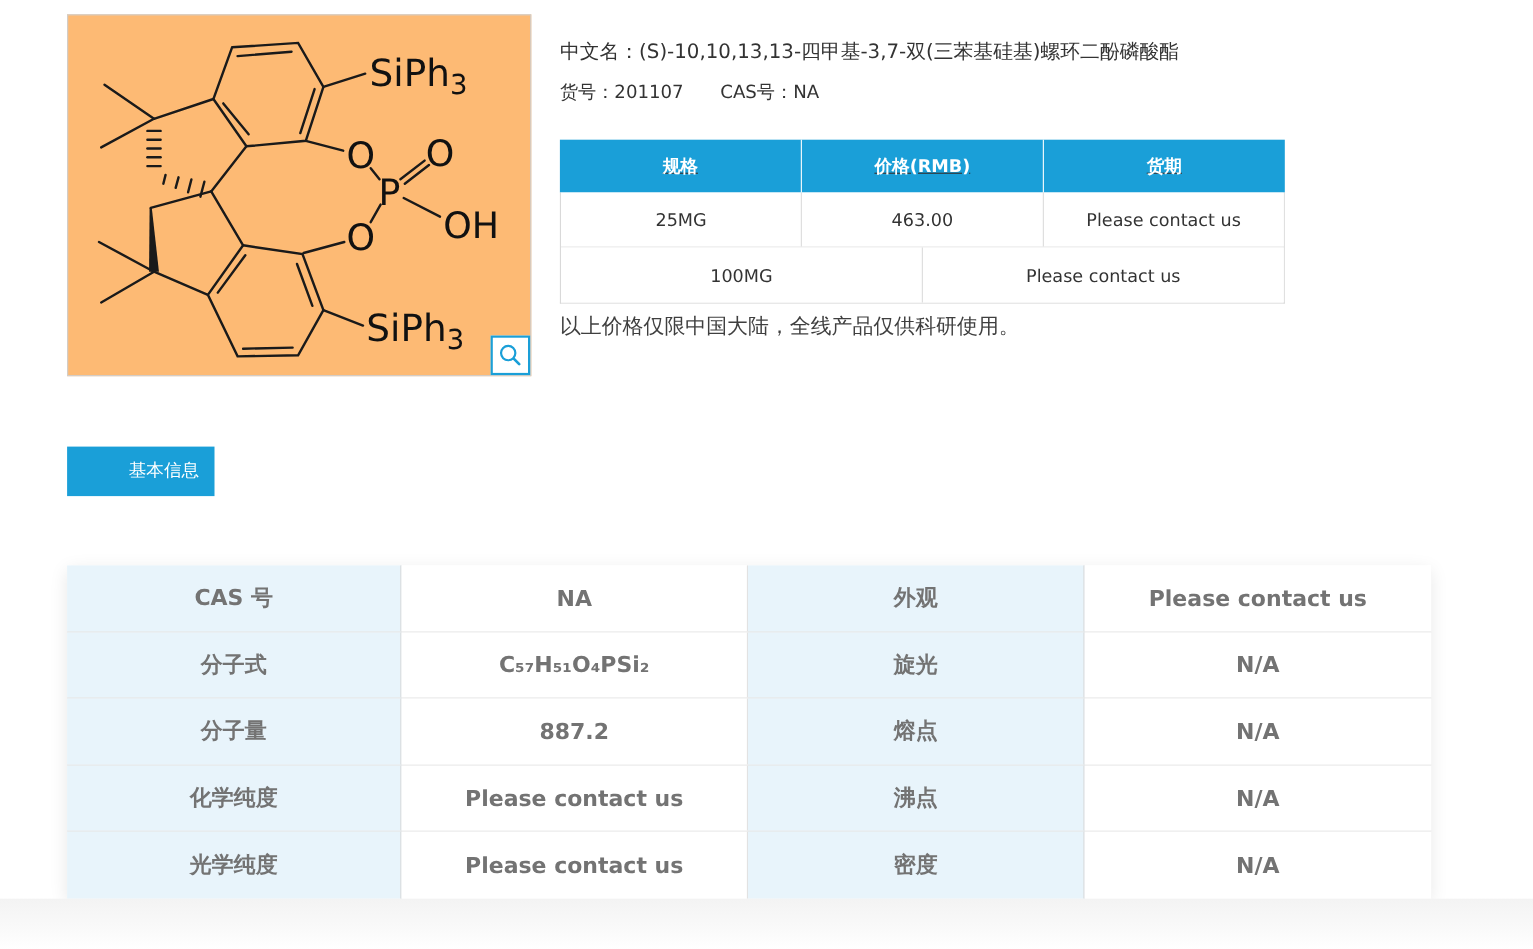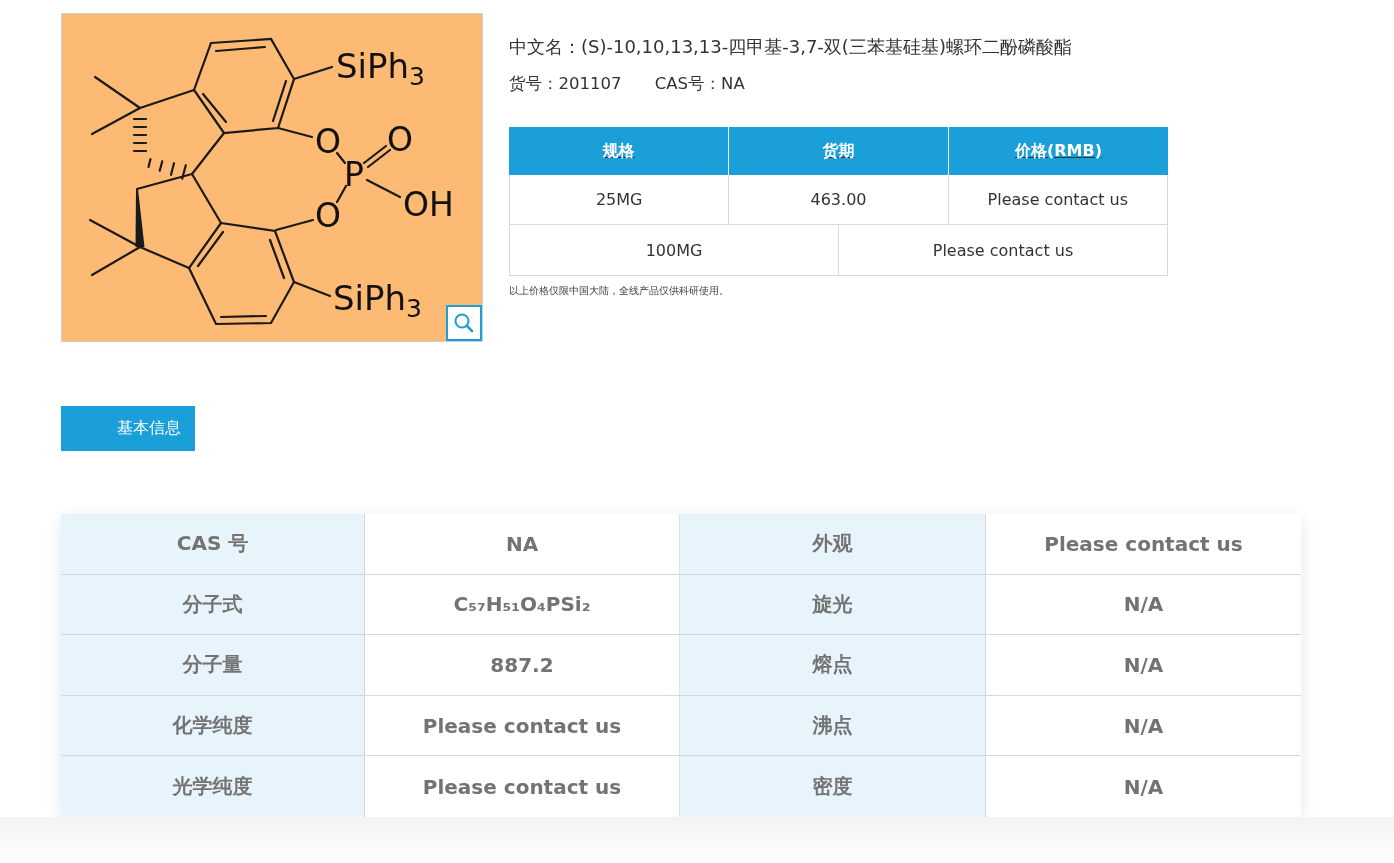--- a/index.html
+++ b/index.html
@@ -18,21 +18,21 @@
   
   .price-table { position:absolute; left:509px; top:127px; width:659px; }
   .pt-header { display:flex; height:48px; background:#1a9fd8;text-decoration:underline; }
   .pt-hcell { flex:1; display:flex; align-items:center; justify-content:center; color:#fff; font-size:16px; font-weight:bold; border-right:1px solid #fff; }
   .pt-hcell:last-child { border-right:none; }
   .pt-body { border:1px solid #d9d9d9; border-top:none; }
   .pt-row { display:flex; height:50px; border-bottom:1px solid #d9d9d9; }
   .pt-row:last-child { border-bottom:none; }
   .pt-cell { flex:1; display:flex; align-items:center; justify-content:center; font-size:16px; color:#333; border-right:1px solid #d9d9d9; background:#fff; }
   .pt-cell:last-child { border-right:none; }
-  .price-note { position:absolute; left:509px; top:284px; font-size:10px; color:#3f3f3f; }
+  .price-note { position:absolute; left:509px; top:284px; font-size:19px; color:#3f3f3f; }
 
   
   .tab-basic { position:absolute; left:61px; top:406px; width:134px; height:45px; background:#1a9fd8; color:#fff; font-size:16px; display:flex; align-items:center; justify-content:center; cursor:pointer; border:none;padding-left:42px; }
 
   
   .info-table { position:absolute; left:61px; top:514px; width:1240px; box-shadow:0 4px 16px rgba(0,0,0,0.10); background:#fff; }
   .it-row { display:flex; height:60.6px; border-bottom:1px solid #d7d7d7; }
   .it-row:last-child { border-bottom:none; }
   .it-cell { display:flex; align-items:center; justify-content:center; font-size:20px; color:#737373; font-weight:bold; }
   .it-label { background:#e8f4fb; border-right:1px solid #d4d4d4; }
@@ -115,22 +115,22 @@
 
 <div class="product-title">中文名：(S)-10,10,13,13-四甲基-3,7-双(三苯基硅基)螺环二酚磷酸酯</div>
 <div class="product-meta">
   <span>货号：</span><span>201107</span>
   <span class="cas-label">CAS号：</span><span>NA</span>
 </div>
 
 <div class="price-table">
   <div class="pt-header">
     <div class="pt-hcell">规格</div>
+    <div class="pt-hcell">价格(RMB)</div>
     <div class="pt-hcell">货期</div>
-    <div class="pt-hcell">价格(RMB)</div>
   </div>
   <div class="pt-body">
     <div class="pt-row">
       <div class="pt-cell">25MG</div>
       <div class="pt-cell">463.00</div>
       <div class="pt-cell">Please contact us</div>
     </div>
     <div class="pt-row">
       <div class="pt-cell">100MG</div>
       <div class="pt-cell">Please contact us</div>

